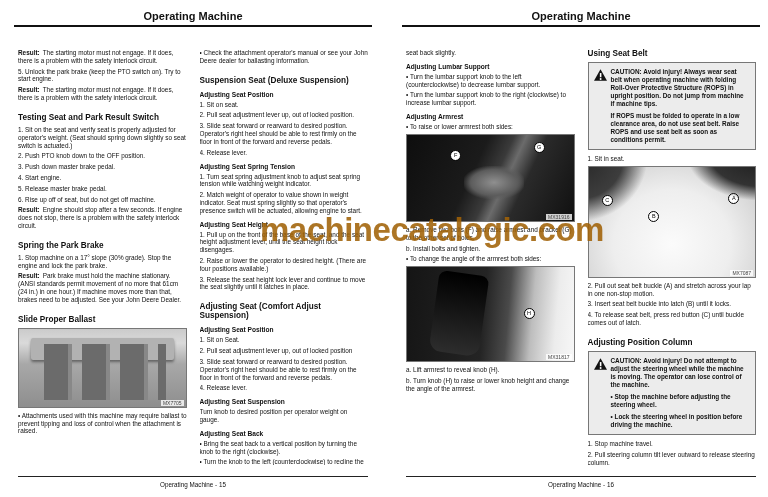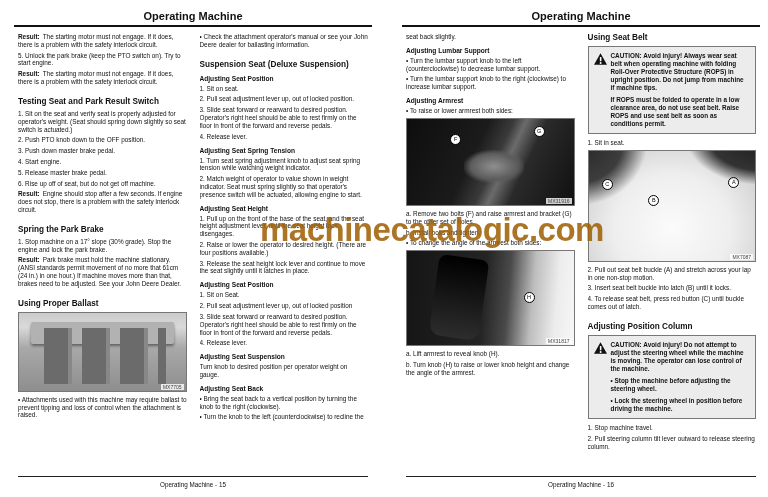--- a/index.html
+++ b/index.html
@@ -9,21 +9,21 @@
   .page-15{left:10px;width:366px;}
   .page-16{left:398px;width:366px;}
   .page-header{text-align:center;font-size:11px;font-weight:bold;padding:4px 0 3px;}
   .header-rule{border-top:2.5px solid #111;margin:0 4px;}
   .page-columns{display:flex;gap:13px;padding:6px 8px 0 8px;height:432px;overflow:hidden;}
   .col{flex:1;min-width:0;overflow:hidden;}
   .col p{font-size:6.4px;line-height:1.22;margin:0 0 3px;}
   .col p b{margin-right:3px;}
   .h2{font-size:8.2px;font-weight:bold;margin:11px 0 4px;}
   .h3{font-size:6.6px;font-weight:bold;margin:6px 0 3px;}
-  .col > :first-child{margin-top:0;}
+  .col > :first-child{margin-top:16px;}
   .photo{position:relative;border:1px solid #777;margin:2px 0 4px;overflow:hidden;background:#ccc;}
   .photo .cap{position:absolute;right:2px;bottom:1px;font-size:5px;color:#444;
               background:rgba(255,255,255,.8);padding:0 2px;}
   .callout{position:absolute;width:9px;height:9px;border-radius:50%;background:#fff;
            border:1px solid #000;font-size:5.5px;line-height:9px;text-align:center;color:#000;}
   .photo-ballast{background:linear-gradient(180deg,#cbcbcb 0%,#dadada 18%,#a8a8a8 45%,#8e8e8e 100%);}
   .photo-ballast::before{content:"";position:absolute;left:7%;right:7%;top:12%;height:28%;
            background:#b2b2b2;border-radius:2px;box-shadow:0 2px 3px rgba(0,0,0,.45);}
   .photo-ballast::after{content:"";position:absolute;left:15%;right:12%;top:20%;bottom:8%;
            background:repeating-linear-gradient(90deg,#6b6b6b 0 24px,#888 24px 28px,transparent 28px 38px);}
@@ -66,41 +66,42 @@
           <p>1. Sit on the seat and verify seat is properly adjusted for operator's weight. (Seat should spring down slightly so seat switch is actuated.)</p>
           <p>2. Push PTO knob down to the OFF position.</p>
           <p>3. Push down master brake pedal.</p>
           <p>4. Start engine.</p>
           <p>5. Release master brake pedal.</p>
           <p>6. Rise up off of seat, but do not get off machine.</p>
           <p><b>Result:</b><span>Engine should stop after a few seconds. If engine does not stop, there is a problem with the safety interlock circuit.</span></p>
           <div class="h2">Spring the Park Brake</div>
           <p>1. Stop machine on a 17° slope (30% grade). Stop the engine and lock the park brake.</p>
           <p><b>Result:</b><span>Park brake must hold the machine stationary. (ANSI standards permit movement of no more that 61cm (24 in.) in one hour.) If machine moves more than that, brakes need to be adjusted. See your John Deere Dealer.</span></p>
-          <div class="h2">Using Proper Ballast</div>
+          <div class="h2">Slide Proper Ballast</div>
           <div class="photo photo-ballast" style="height: 78px;">
             <span class="cap">MX7705</span>
           </div>
           <p>• Attachments used with this machine may require ballast to prevent tipping and loss of control when the attachment is raised.</p>
         </div>
         <div class="col">
           <p>• Check the attachment operator's manual or see your John Deere dealer for ballasting information.</p>
           <div class="h2">Suspension Seat (Deluxe Suspension)</div>
           <div class="h3">Adjusting Seat Position</div>
           <p>1. Sit on seat.</p>
           <p>2. Pull seat adjustment lever up, out of locked position.</p>
           <p>3. Slide seat forward or rearward to desired position. Operator's right heel should be able to rest firmly on the floor in front of the forward and reverse pedals.</p>
           <p>4. Release lever.</p>
           <div class="h3">Adjusting Seat Spring Tension</div>
           <p>1. Turn seat spring adjustment knob to adjust seat spring tension while watching weight indicator.</p>
           <p>2. Match weight of operator to value shown in weight indicator. Seat must spring slightly so that operator's presence switch will be actuated, allowing engine to start.</p>
           <div class="h3">Adjusting Seat Height</div>
           <p>1. Pull up on the front of the base of the seat, and the seat height adjustment lever, until the seat height lock disengages.</p>
           <p>2. Raise or lower the operator to desired height. (There are four positions available.)</p>
           <p>3. Release the seat height lock lever and continue to move the seat slightly until it latches in place.</p>
+          <div class="h2">Adjusting Seat (Comfort Adjust Suspension)</div>
           <div class="h3">Adjusting Seat Position</div>
           <p>1. Sit on Seat.</p>
           <p>2. Pull seat adjustment lever up, out of locked position</p>
           <p>3. Slide seat forward or rearward to desired position. Operator's right heel should be able to rest firmly on the floor in front of the forward and reverse pedals.</p>
           <p>4. Release lever.</p>
           <div class="h3">Adjusting Seat Suspension</div>
           <p>Turn knob to desired position per operator weight on gauge.</p>
           <div class="h3">Adjusting Seat Back</div>
           <p>• Bring the seat back to a vertical position by turning the knob to the right (clockwise).</p>
           <p>• Turn the knob to the left (counterclockwise) to recline the</p>

